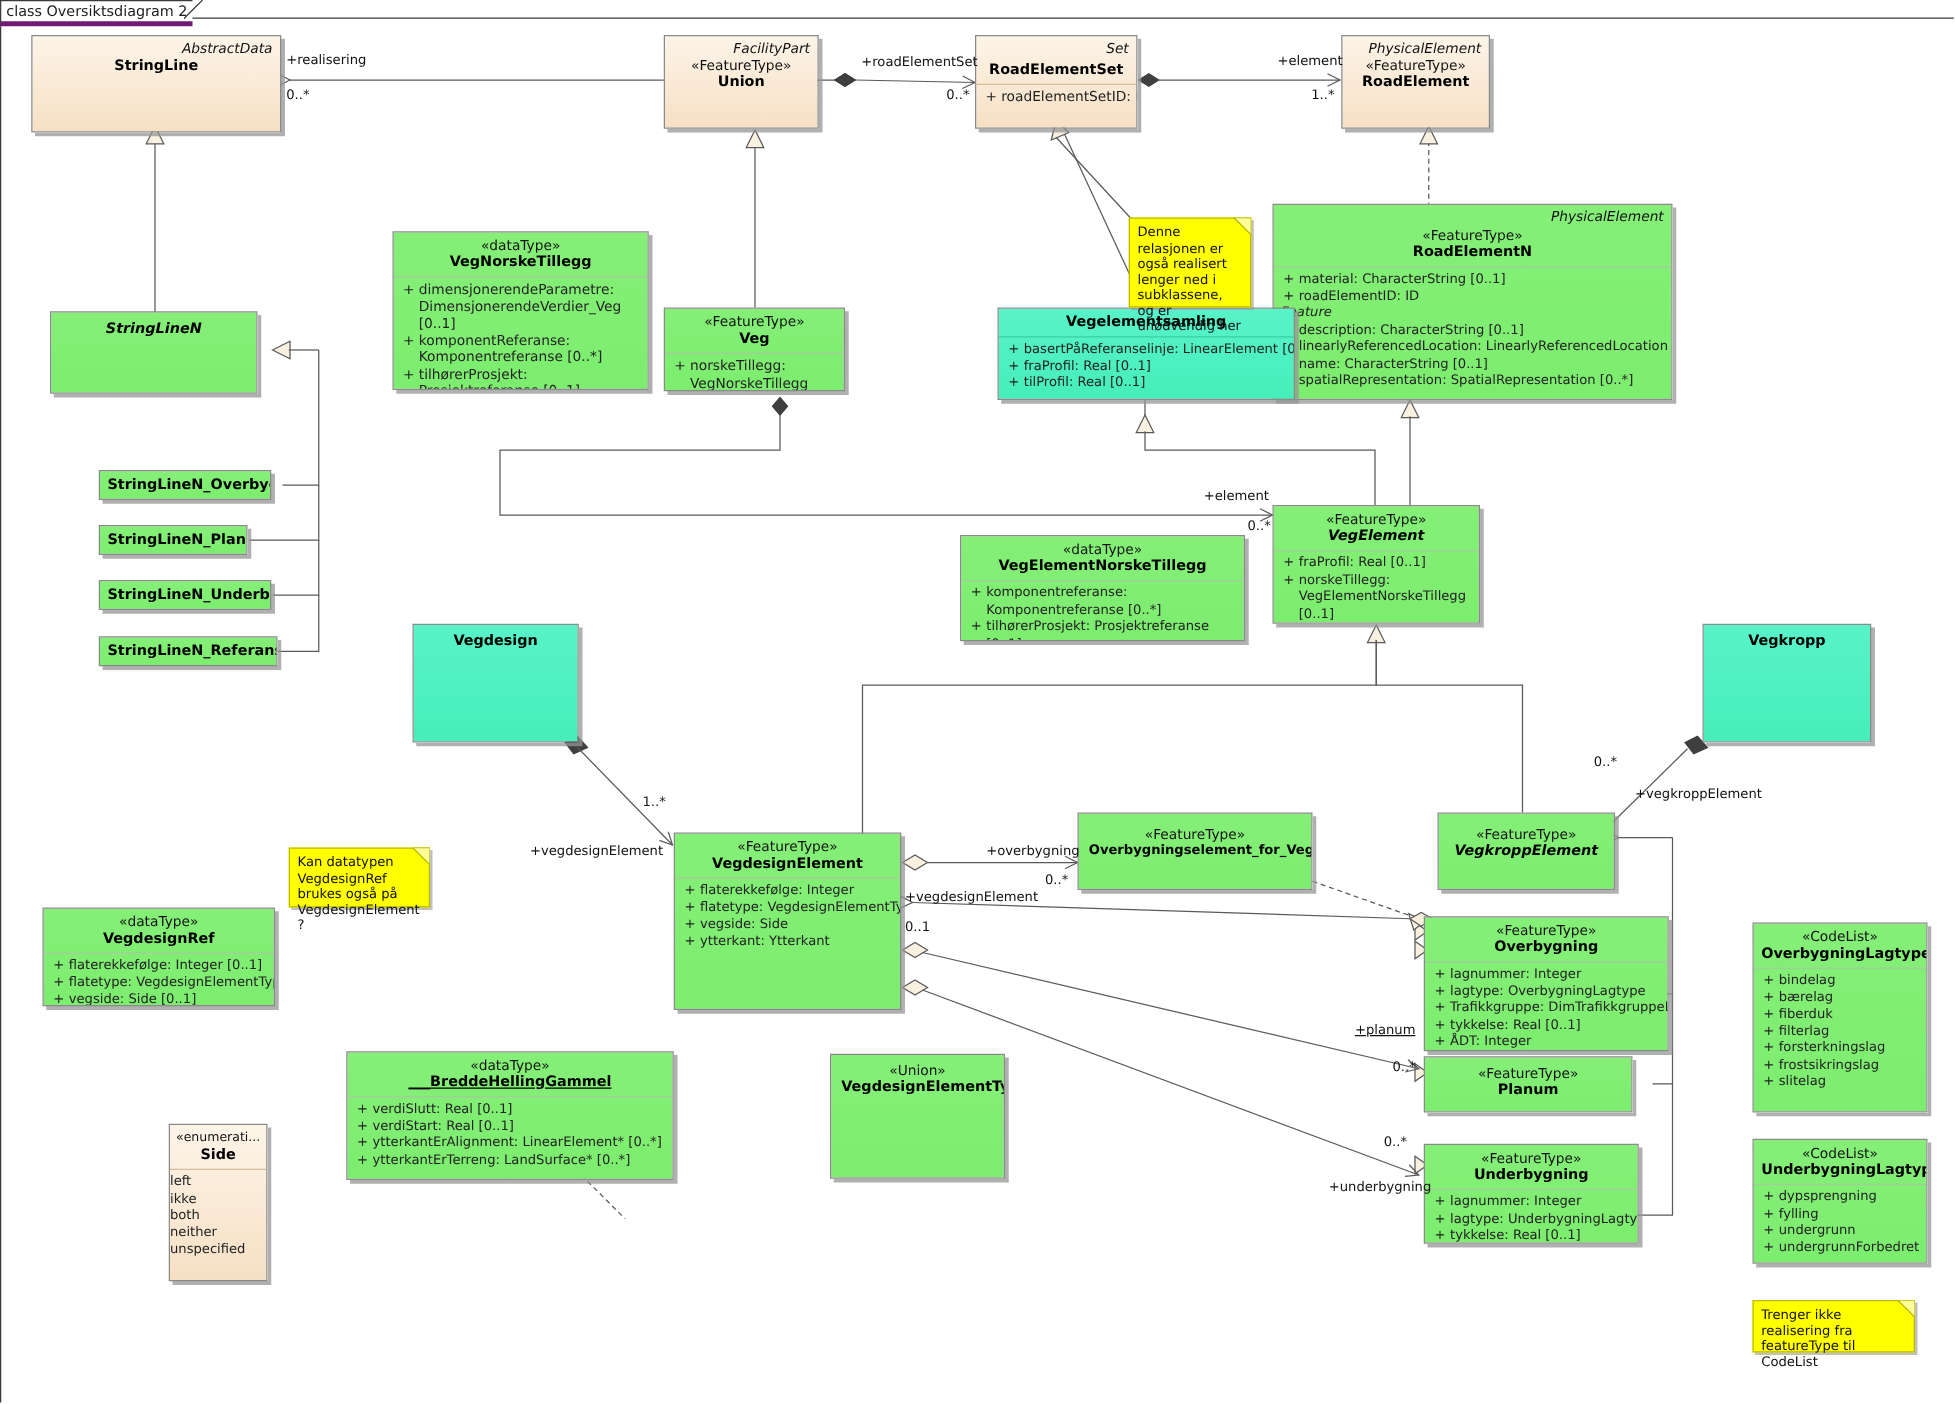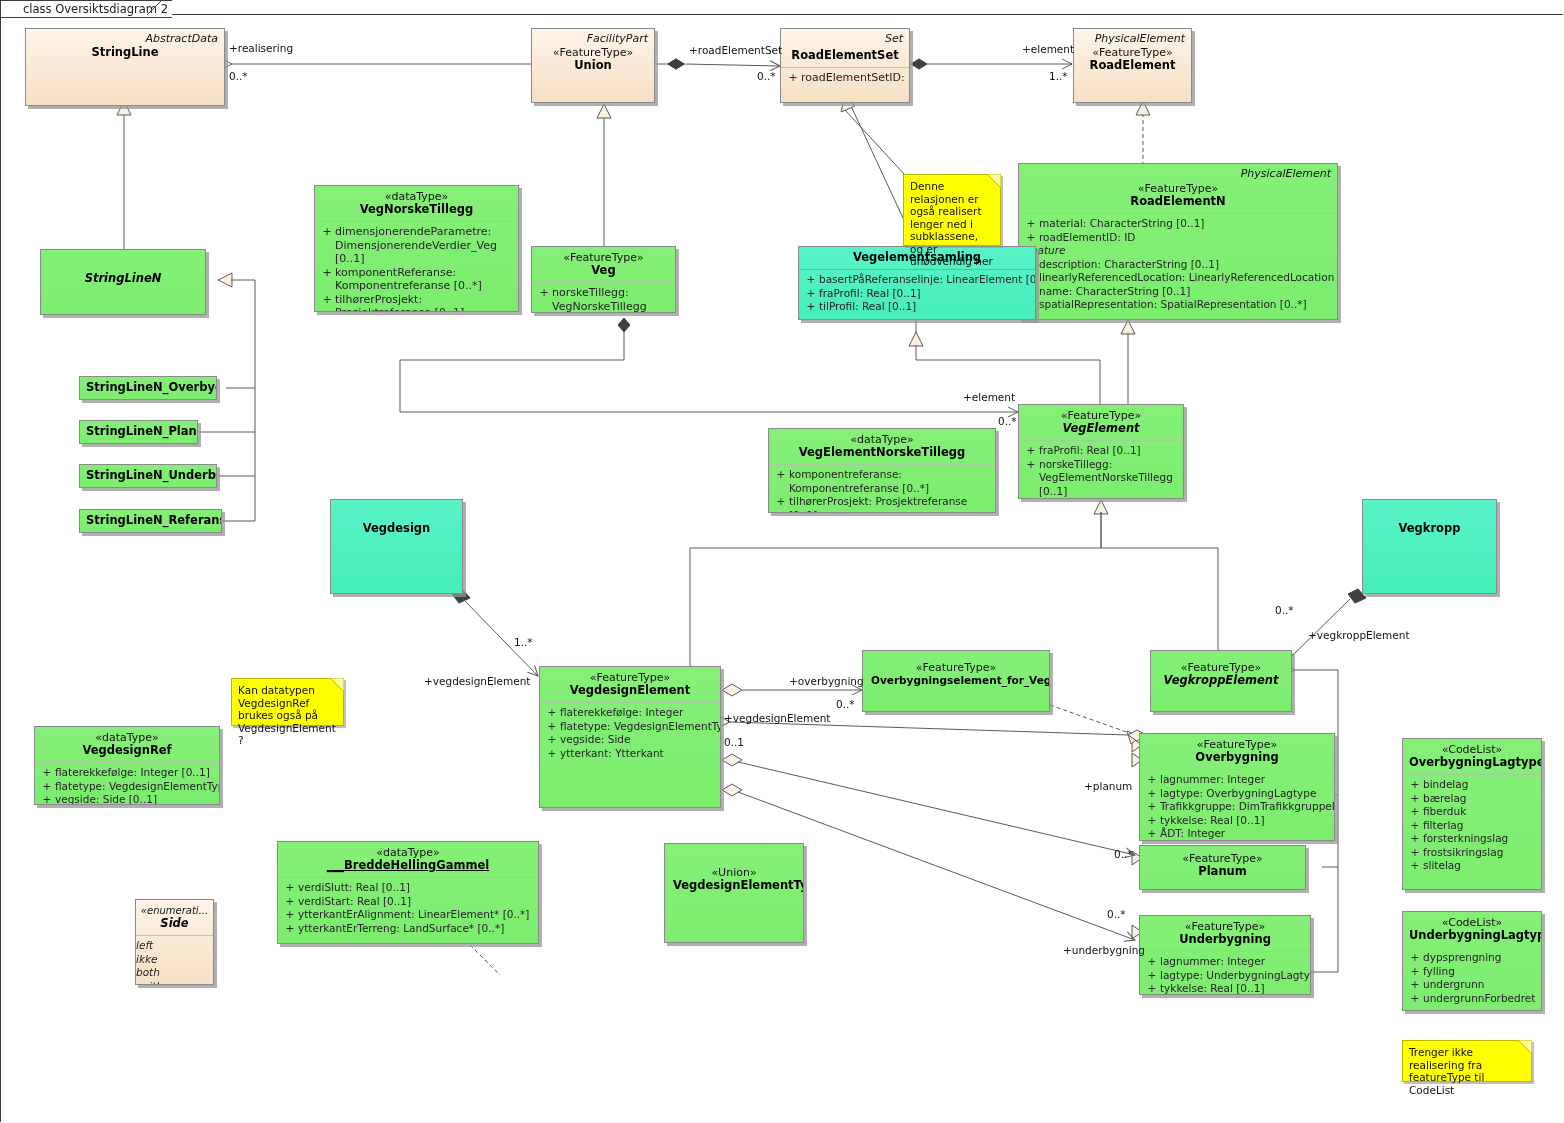--- a/index.html
+++ b/index.html
@@ -25,24 +25,24 @@
     left: 0; top: 14px;
     width: 1563px; height: 1108px;
     border-left: 1px solid #3b3b3b;
     border-top: 1px solid #3b3b3b;
     box-sizing: border-box;
   }
   .frame-tab {
     position: absolute;
     left: 0; top: 0;
     height: 15px;
-    padding: 1px 4px 0 22px;
+    padding: 1px 4px 0 4px;
     border-top: 1px solid #3b3b3b;
     border-left: 1px solid #3b3b3b;
-    border-bottom: 1px solid #701a75;
+    border-bottom: 4px solid #701a75;
     background: #ffffff;
     font-size: 11.5px;
     color: #1b1b1b;
     white-space: nowrap;
     line-height: 15px;
     box-sizing: content-box;
     z-index: 40;
   }
   .frame-tab-slant {
     position: absolute;
@@ -131,21 +131,21 @@
     font-style: italic;
     padding-left: 2px;
   }
 
   
   .cls.green  { background: #7cf072; background: linear-gradient(180deg,#85ef78 0%,#7ced6e 100%); }
   .cls.tan    { background: #fbead3; background: linear-gradient(180deg,#fdf4e8 0%,#f6e0c4 100%); }
   .cls.cyan   { background: #4ef0bf; background: linear-gradient(180deg,#58f3c8 0%,#46eeb9 100%); }
 
   
-  .cls.titleonly .hdr { padding: 22px 8px 6px 8px; }
+  .cls.titleonly .hdr { padding: 6px 8px 6px 8px; }
 
   
   .note {
     position: absolute;
     box-sizing: border-box;
     font-size: 10.5px;
     line-height: 12.5px;
     color: #111;
     padding: 5px 6px 4px 6px;
     z-index: 14;
@@ -640,21 +640,21 @@
     </div>
   </div>
 
   <div class="cls green titleonly" style="left:664px; top:843px; width:140px; height:100px;">
     <div class="hdr">
       <span class="stereo">«Union»</span>
       <span class="nm">VegdesignElementType</span>
     </div>
   </div>
 
-  <div class="cls tan" style="left:135px; top:899px; width:79px; height:86px;font-style:italic;">
+  <div class="cls tan" style="left:135px; top:899px; width:79px; height:126px;">
     <div class="hdr" style="padding:4px 4px 5px;">
       <span class="stereo" style="font-size:10px;">«enumerati...</span>
       <span class="nm">Side</span>
     </div>
     <div class="sep"></div>
     <div class="attrs" style="font-size:10.5px; padding-left:0;">
       <div class="row">
           <span class="txt">left</span>
         </div>
       <div class="row">
@@ -781,19 +781,19 @@
 
   <div class="lbl" style="left:1308px; top:629px;">+vegkroppElement</div>
   <div class="lbl mult" style="left:1275px; top:604px;">0..*</div>
 
   <div class="lbl" style="left:789px; top:675px;">+overbygning</div>
   <div class="lbl mult" style="left:836px; top:698px;">0..*</div>
 
   <div class="lbl" style="left:724px; top:712px;">+vegdesignElement</div>
   <div class="lbl mult" style="left:724px; top:736px;">0..1</div>
 
-  <div class="lbl" style="left:1084px; top:780px;">+planum</div>
+  <div class="lbl" style="left:1084px; top:818px;text-decoration:underline;">+planum</div>
   <div class="lbl mult" style="left:1114px; top:848px;">0..*</div>
 
   <div class="lbl" style="left:1063px; top:944px;">+underbygning</div>
   <div class="lbl mult" style="left:1107px; top:908px;">0..*</div>
 
 </div>
 
 </body></html>

